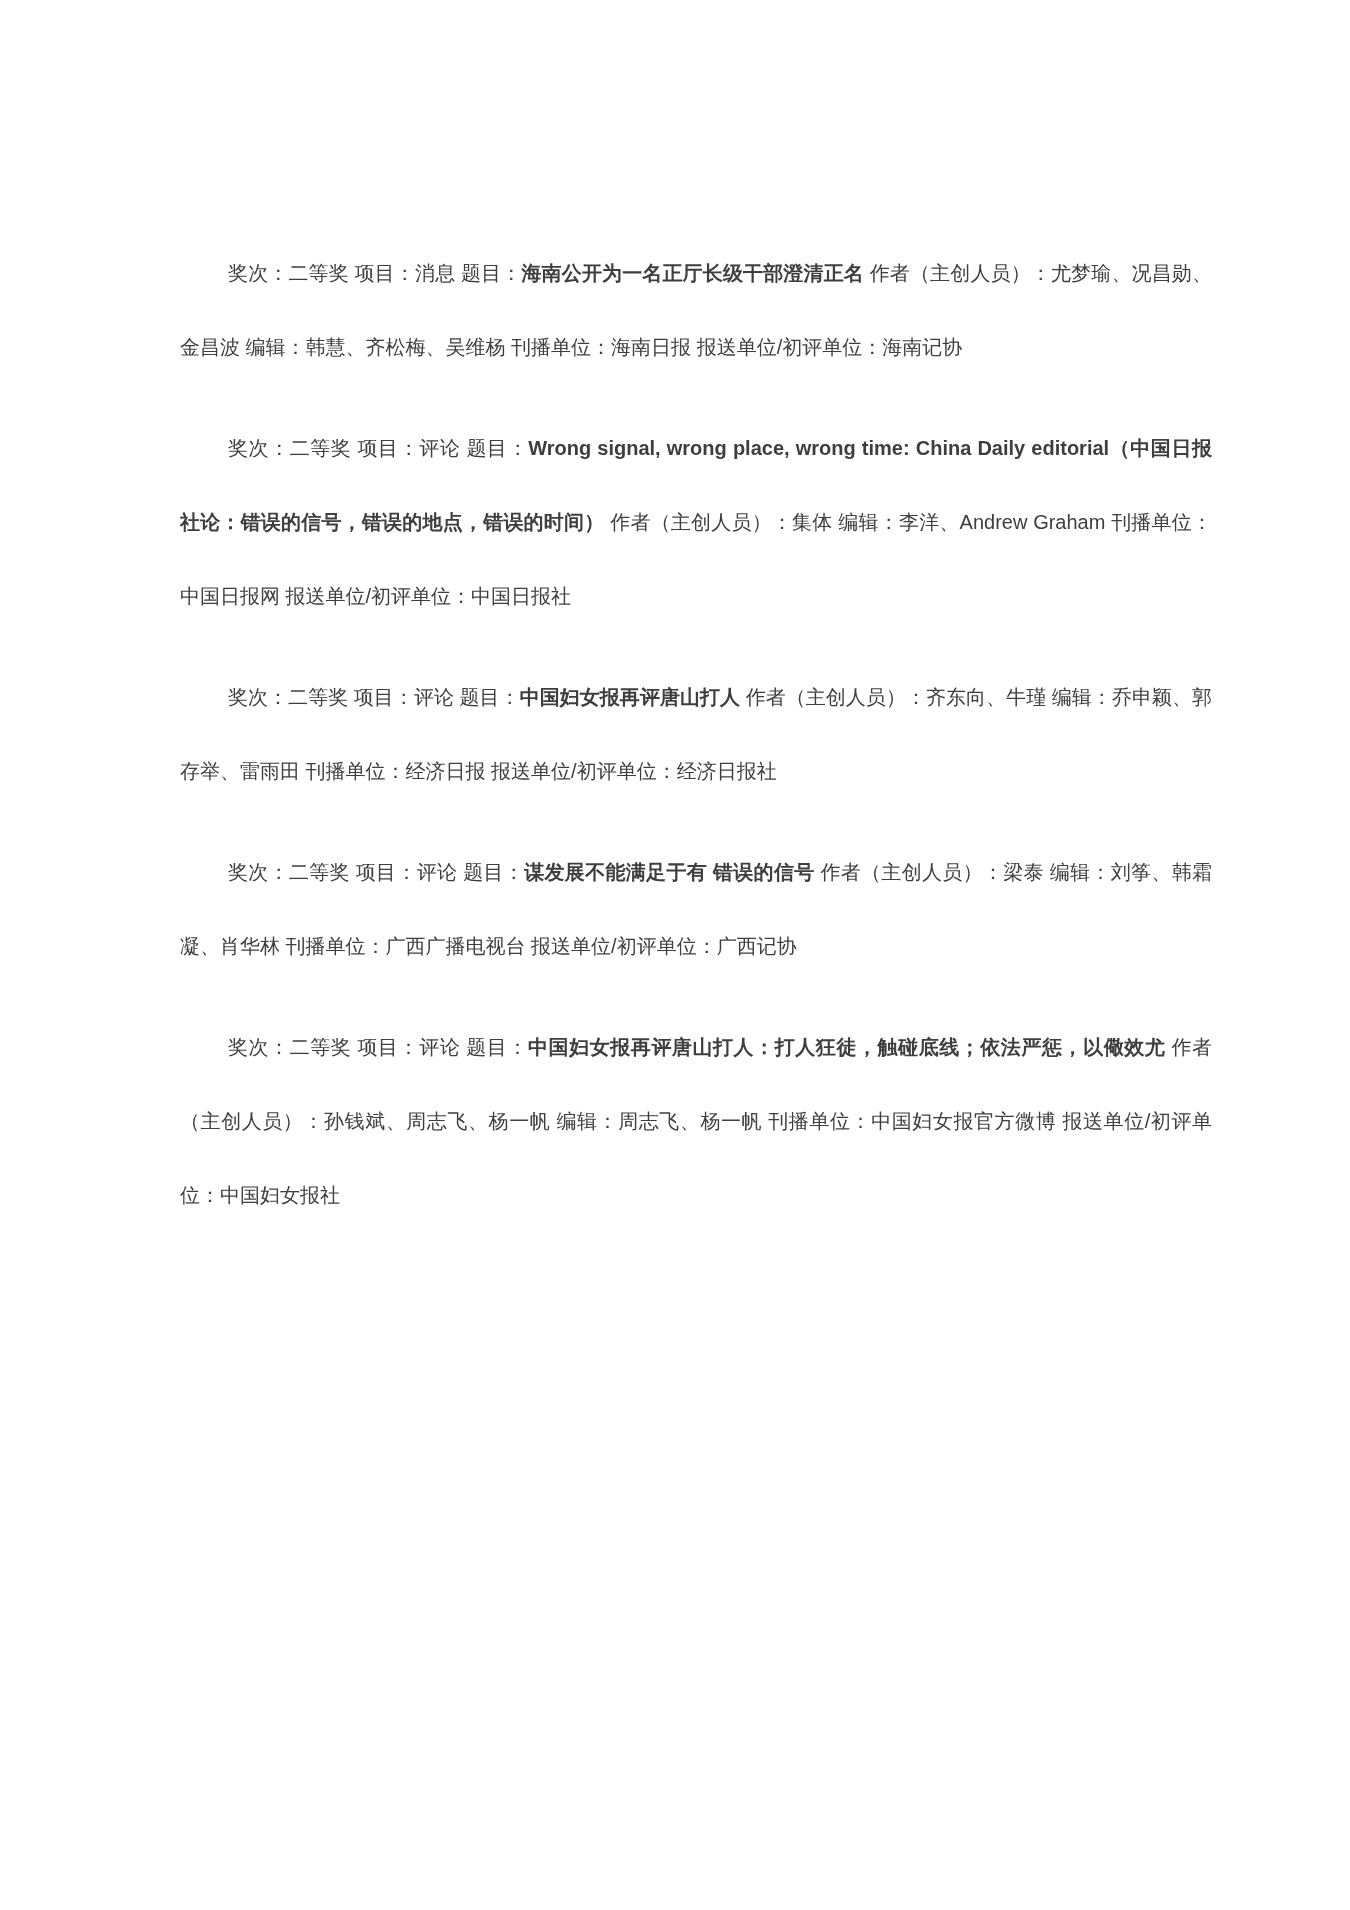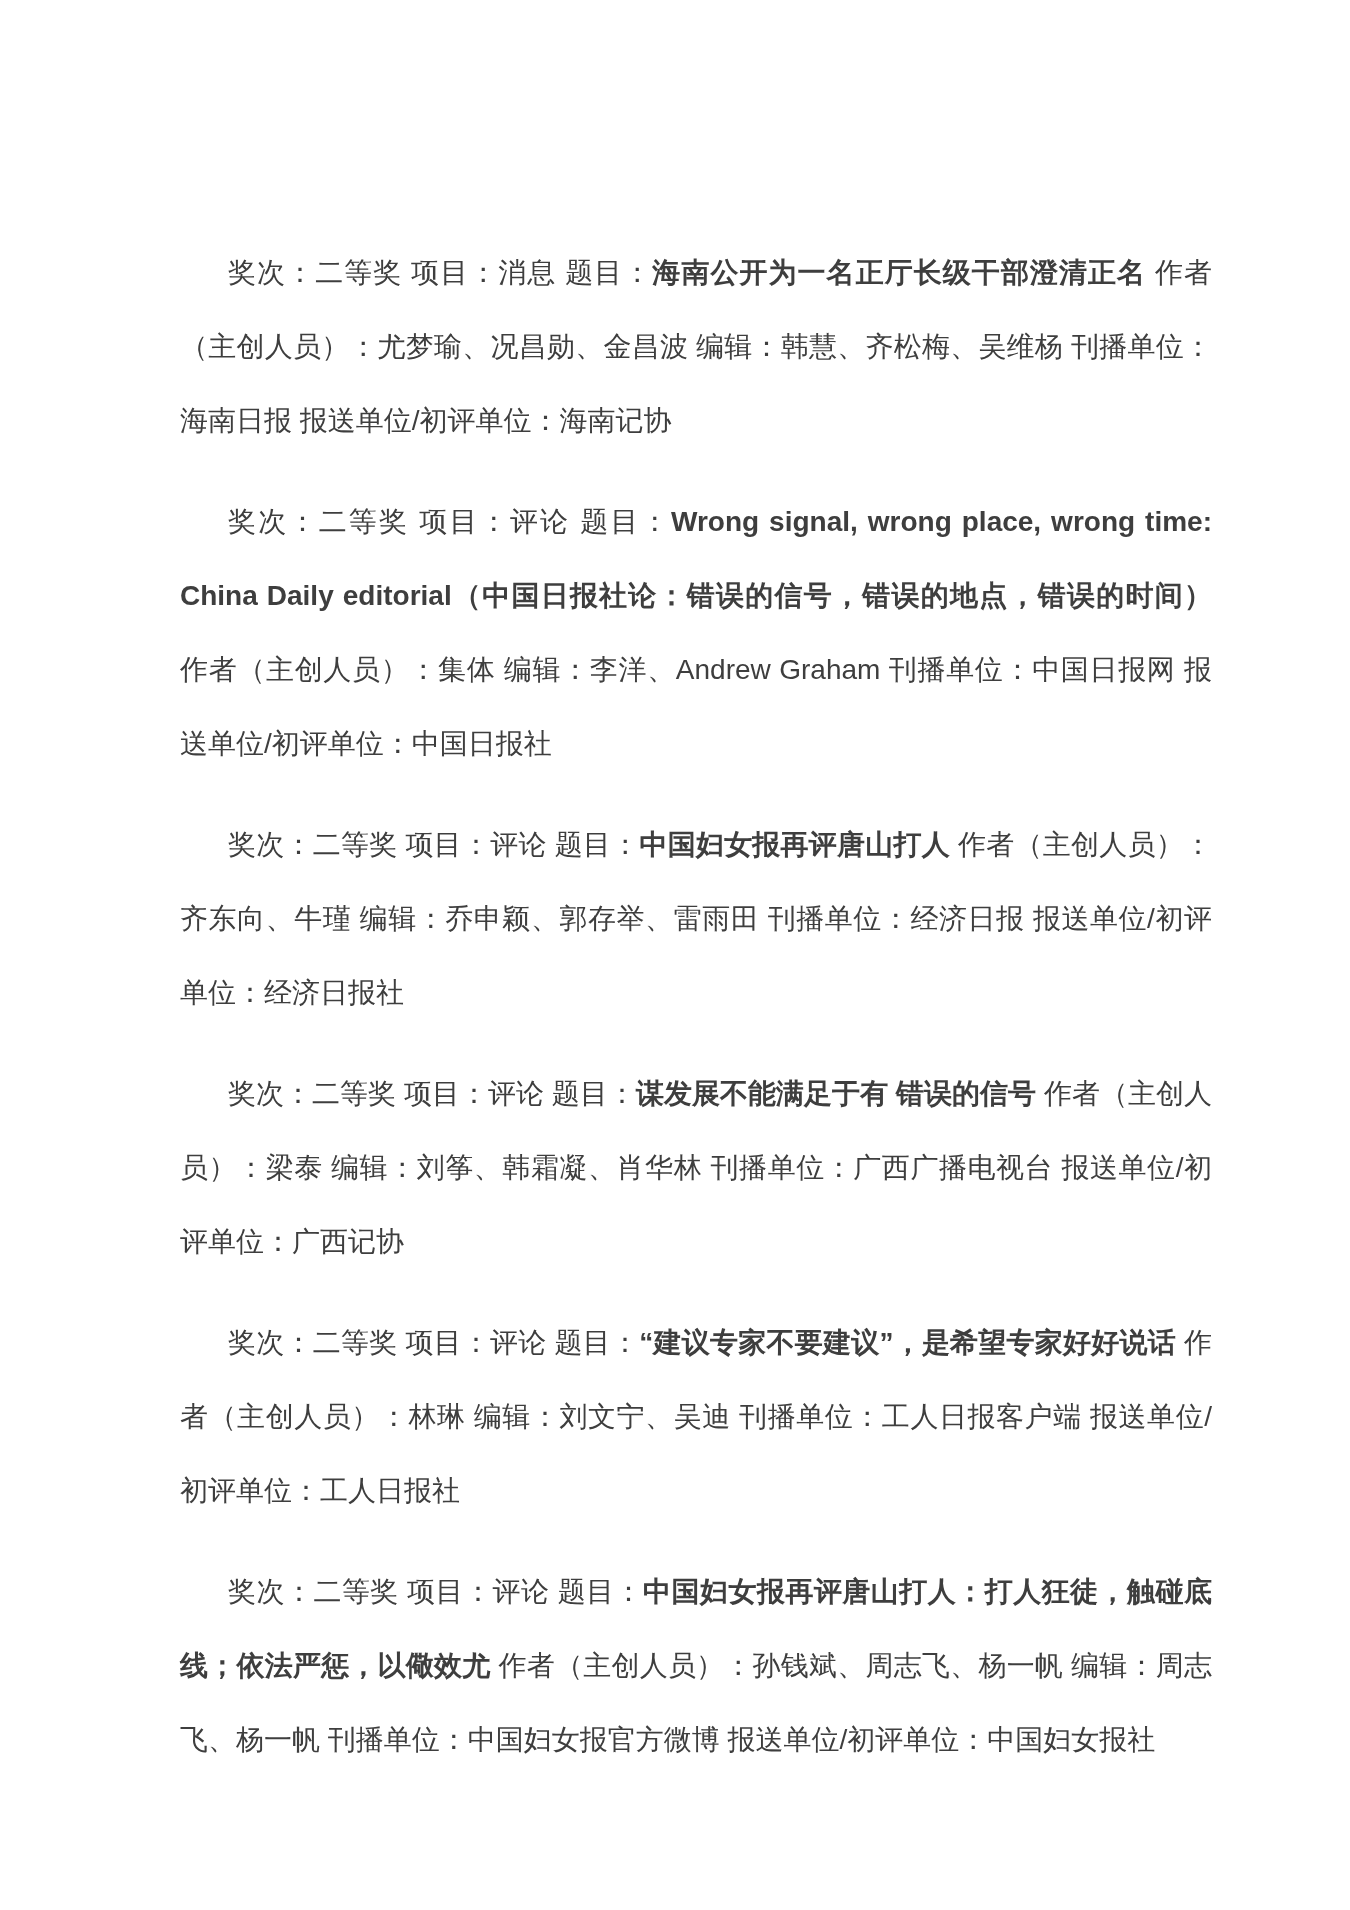--- a/index.html
+++ b/index.html
@@ -16,35 +16,34 @@
   .page {
     box-sizing: border-box;
     width: 1350px;
     height: 1910px;
     padding: 236px 138px 0 180px;
     background: #ffffff;
   }
   .entry {
     margin: 0 0 27px 0;
     padding: 0;
-    font-size: 28px;
+    font-size: 20px;
     line-height: 74px;
     color: #3e3e3e;
     text-align: justify;
     text-indent: 48px;
     overflow-wrap: break-word;
   }
   .run { font-weight: 400; }
   .run.bold { font-weight: 700; }
 </style>
 </head>
 <body>
 
 <div class="page">
   <div id="entries" style="color: rgb(62, 62, 62);">
       <p class="entry"><span class="run">奖次：二等奖 项目：消息 题目：</span><span class="run bold">海南公开为一名正厅长级干部澄清正名</span><span class="run"> 作者（主创人员）：尤梦瑜、况昌勋、金昌波 编辑：韩慧、齐松梅、吴维杨 刊播单位：海南日报 报送单位/初评单位：海南记协</span></p>
       <p class="entry"><span class="run">奖次：二等奖 项目：评论 题目：</span><span class="run bold">Wrong signal, wrong place, wrong time: China Daily editorial（中国日报社论：错误的信号，错误的地点，错误的时间）</span><span class="run"> 作者（主创人员）：集体 编辑：李洋、Andrew Graham 刊播单位：中国日报网 报送单位/初评单位：中国日报社</span></p>
       <p class="entry"><span class="run">奖次：二等奖 项目：评论 题目：</span><span class="run bold">中国妇女报再评唐山打人</span><span class="run"> 作者（主创人员）：齐东向、牛瑾 编辑：乔申颖、郭存举、雷雨田 刊播单位：经济日报 报送单位/初评单位：经济日报社</span></p>
       <p class="entry"><span class="run">奖次：二等奖 项目：评论 题目：</span><span class="run bold">谋发展不能满足于有 错误的信号</span><span class="run"> 作者（主创人员）：梁泰 编辑：刘筝、韩霜凝、肖华林 刊播单位：广西广播电视台 报送单位/初评单位：广西记协</span></p>
-      <p class="entry"><span class="run">奖次：二等奖 项目：评论 题目：</span><span class="run bold">“建议专家不要建议”，是希望专家好好说话</span><span class="run"> 作者（主创人员）：林琳 编辑：刘文宁、吴迪 刊播单位：工人日报客户端 报送单位/初评单位：工人日报社</span></p>
       <p class="entry"><span class="run">奖次：二等奖 项目：评论 题目：</span><span class="run bold">中国妇女报再评唐山打人：打人狂徒，触碰底线；依法严惩，以儆效尤</span><span class="run"> 作者（主创人员）：孙钱斌、周志飞、杨一帆 编辑：周志飞、杨一帆 刊播单位：中国妇女报官方微博 报送单位/初评单位：中国妇女报社</span></p>
     </div>
 </div>
 
 </body></html>

